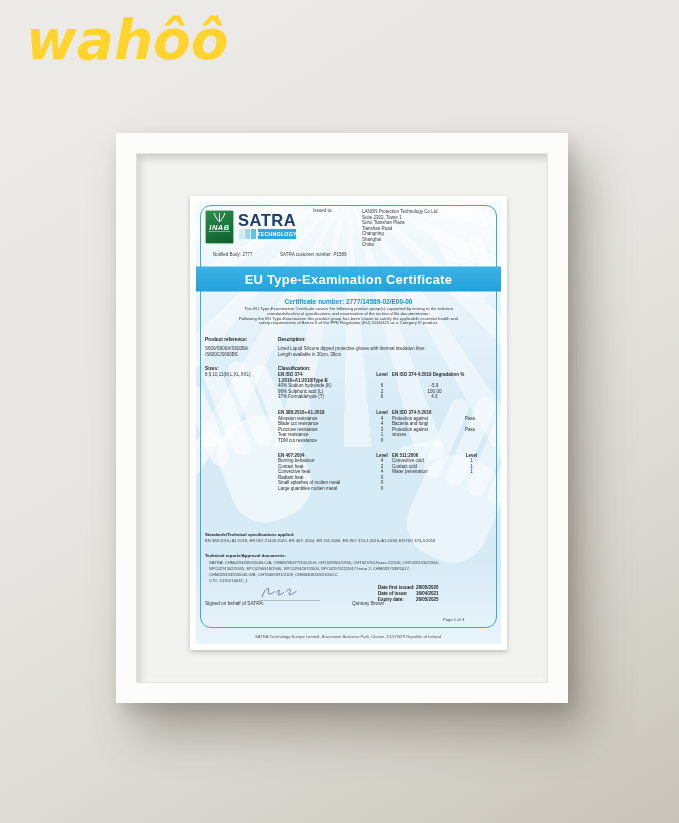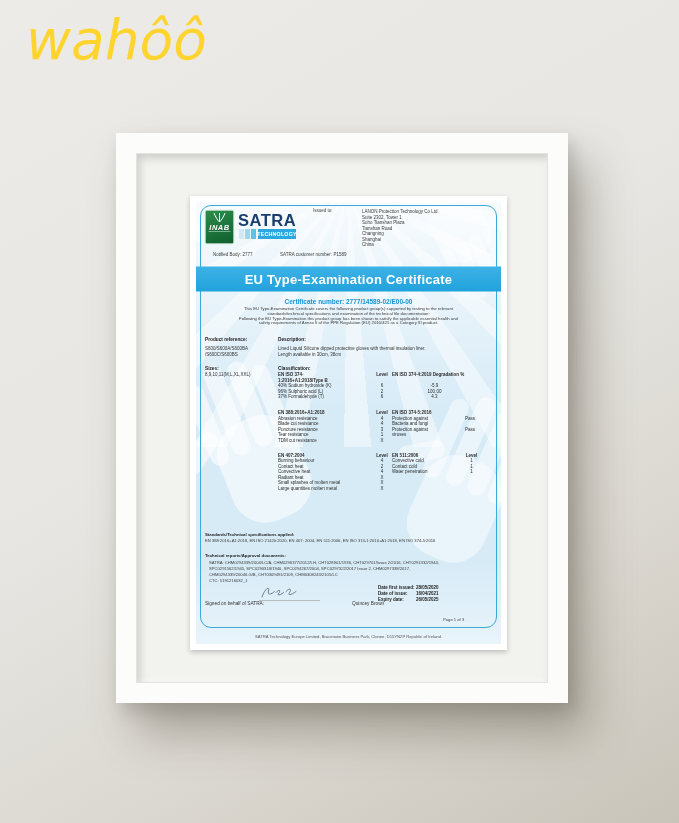--- a/index.html
+++ b/index.html
@@ -1,21 +1,21 @@
 <!DOCTYPE html>
 <html><head>
 <meta charset="utf-8">
 <style>
   html,body{margin:0;padding:0;}
   body{width:679px;height:823px;overflow:hidden;position:relative;
        font-family:"Liberation Sans",sans-serif;
        background:linear-gradient(150deg,#ecebe8 0%,#e7e6e2 45%,#dcd9d2 72%,#c8c4ba 100%);}
   
   .brand{position:absolute;left:26px;top:8px;font-family:"DejaVu Sans",sans-serif;
-         font-weight:normal;font-style:italic;font-size:55px;color:#FFD42E;letter-spacing:0px;}
+         font-weight:bold;font-style:italic;font-size:55px;color:#FFD42E;letter-spacing:0px;}
   
   .frame{position:absolute;left:116px;top:133px;width:452px;height:570px;background:#fcfcfb;
          box-shadow:20px 30px 42px rgba(92,86,72,.42),5px 8px 16px rgba(0,0,0,.15);}
   .mat{position:absolute;inset:20px;background:#f2f2ef;border:1px solid #e2e2de;
        box-shadow:inset 3px 4px 8px rgba(0,0,0,.16),inset -1px -2px 4px rgba(255,255,255,.8);}
   
   .cert-holder{position:absolute;left:190px;top:196px;width:317px;height:454px;}
   .cert{width:634px;height:908px;transform:scale(.5);transform-origin:0 0;background:#fff;
         box-shadow:0 4px 10px rgba(0,0,0,.22);position:relative;}
   .blue{position:absolute;inset:12px;background:#d7ebf7;overflow:hidden;color:#333;}

